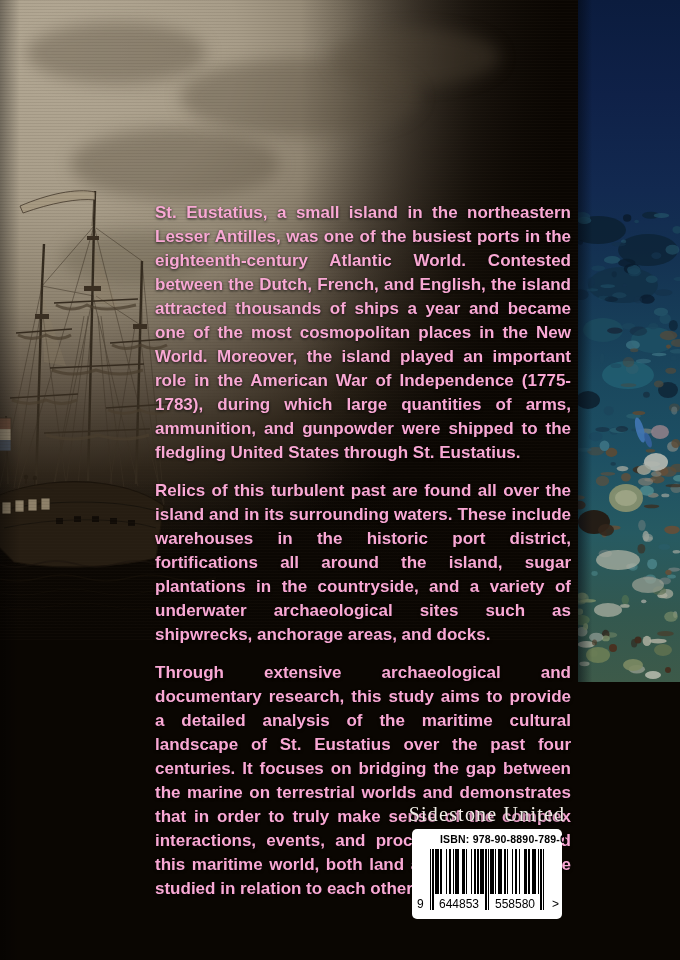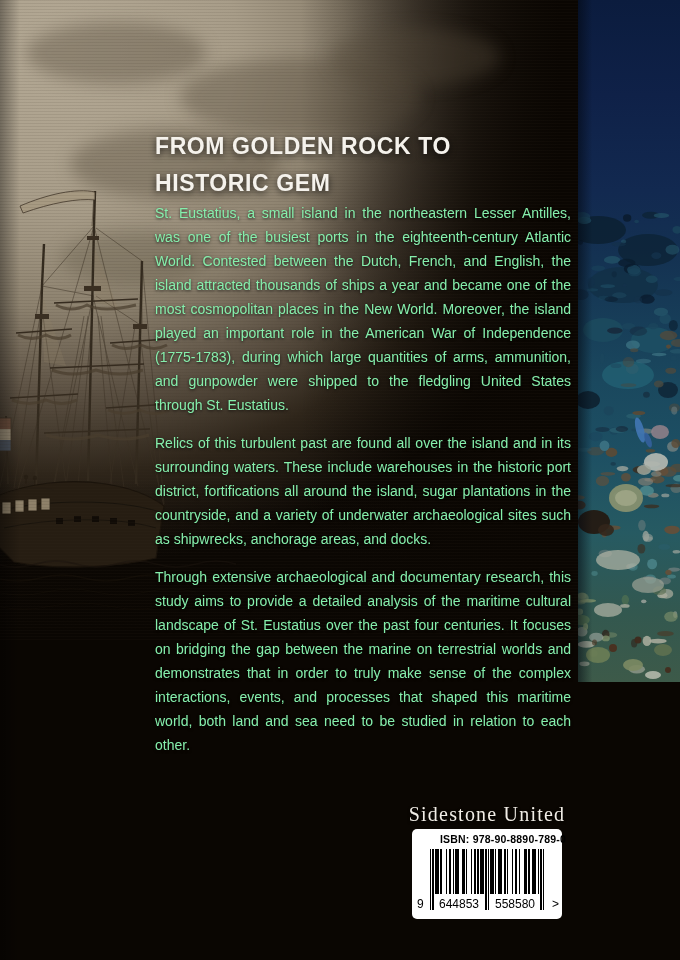--- a/index.html
+++ b/index.html
@@ -43,22 +43,23 @@
     pointer-events:none;
   }
   
   .title-block{
     position:absolute;left:155px;top:128px;width:430px;
     color:#f5f2ec;font-weight:bold;font-size:23px;line-height:37px;letter-spacing:.6px;
     text-shadow:0 2px 7px rgba(0,0,0,.75);
   }
   .body-text{
     position:absolute;left:155px;top:201px;width:416px;
-    color:#86efac;font-size:14px;line-height:24px;text-align:justify;
+    color:#f9a8d4;font-size:17px;line-height:24px;text-align:justify;
     text-shadow:0 1px 3px rgba(0,0,0,.8);
+    font-weight:bold;
   }
   .body-text p{margin:0 0 14px 0;}
   
   .publisher{
     position:absolute;left:407px;top:803px;width:160px;text-align:center;
     color:#f1ede6;font-family:"Liberation Serif",serif;font-size:20px;letter-spacing:1.2px;
     text-shadow:0 1px 3px rgba(0,0,0,.8);
   }
   .barcode-box{
     position:absolute;left:412px;top:829px;width:150px;height:90px;
@@ -385,24 +386,20 @@
         <ellipse cx="55" cy="665" rx="10" ry="6" fill="#7c8a63" opacity="0.9"></ellipse>
         <ellipse cx="85" cy="650" rx="9" ry="6" fill="#5e7050" opacity="0.9"></ellipse>
         <ellipse cx="35" cy="648" rx="4" ry="4" fill="#4a2f1f" opacity="0.95"></ellipse>
         <ellipse cx="60" cy="640" rx="3.5" ry="3.5" fill="#3f2a1c" opacity="0.95"></ellipse>
         <ellipse cx="90" cy="670" rx="3" ry="3" fill="#422d1e" opacity="0.95"></ellipse>
         <ellipse cx="75" cy="675" rx="8" ry="4" fill="#c2c4b6" opacity="0.8"></ellipse>
       </svg>
   </div>
   <div class="ocean-seam"></div>
 
-  <div class="title-block">
-    <div>FROM GOLDEN ROCK TO</div>
-    <div>HISTORIC GEM</div>
-  </div>
 
   <div class="body-text">
     <p>St. Eustatius, a small island in the northeastern Lesser Antilles, was one of the busiest ports in the eighteenth-century Atlantic World. Contested between the Dutch, French, and English, the island attracted thousands of ships a year and became one of the most cosmopolitan places in the New World. Moreover, the island played an important role in the American War of Independence (1775-1783), during which large quantities of arms, ammunition, and gunpowder were shipped to the fledgling United States through St. Eustatius.</p>
     <p>Relics of this turbulent past are found all over the island and in its surrounding waters. These include warehouses in the historic port district, fortifications all around the island, sugar plantations in the countryside, and a variety of underwater archaeological sites such as shipwrecks, anchorage areas, and docks.</p>
     <p>Through extensive archaeological and documentary research, this study aims to provide a detailed analysis of the maritime cultural landscape of St. Eustatius over the past four centuries. It focuses on bridging the gap between the marine on terrestrial worlds and demonstrates that in order to truly make sense of the complex interactions, events, and processes that shaped this maritime world, both land and sea need to be studied in relation to each other.</p>
   </div>
 
   <div class="publisher">Sidestone United</div>
 
   <div class="barcode-box">

